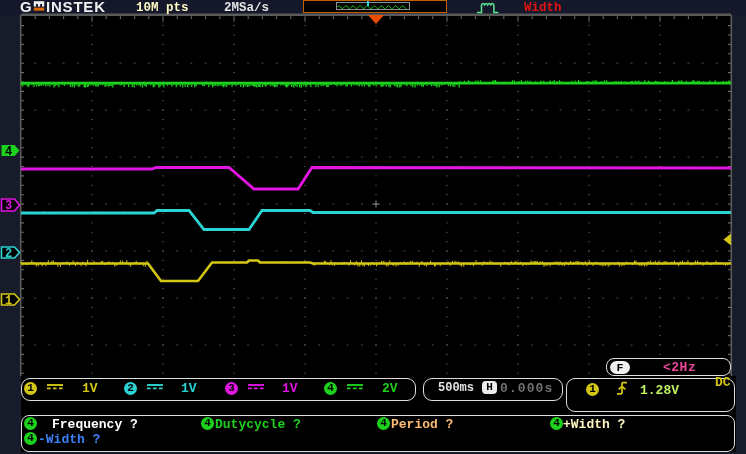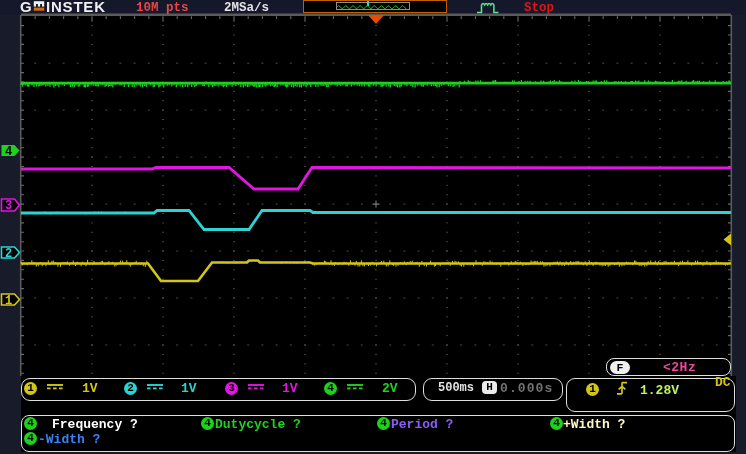--- a/index.html
+++ b/index.html
@@ -44,33 +44,33 @@
     </svg>
 <svg width="110" height="15" style="position:absolute;left:0px;top:0px">
       <text x="20" y="11.8" font-family="Liberation Sans" font-size="15" font-weight="bold" fill="#f0f0f0">G</text>
       <rect x="33.8" y="1.2" width="10.4" height="2.8" fill="#f0f0f0"></rect>
       <rect x="33.8" y="3.6" width="2.2" height="3" fill="#f0f0f0"></rect>
       <rect x="37.9" y="3.6" width="2.2" height="3" fill="#f0f0f0"></rect>
       <rect x="42" y="3.6" width="2.2" height="3" fill="#f0f0f0"></rect>
       <rect x="33.8" y="7.6" width="10.4" height="3.1" fill="#d96a08"></rect>
       <text x="46" y="11.8" font-family="Liberation Sans" font-size="15" font-weight="bold" fill="#f0f0f0" letter-spacing="0.8">INSTEK</text>
     </svg>
-<span class="t" style="left:136px;top:1px;font-size:12.5px;color:#ef4444">10M pts</span>
+<span class="t" style="left:136px;top:1px;font-size:12.5px;color:#fef9c3">10M pts</span>
 <span class="t" style="left:224px;top:1px;font-size:12.5px;color:#e4e4e4">2MSa/s</span>
 <div style="position:absolute;left:303px;top:0px;width:144px;height:13px;background:#000;border:1.6px solid #c05e00"></div>
 <div style="position:absolute;left:336px;top:1.5px;width:74px;height:8.5px;background:#000;border:1px solid #909090">
       <svg width="72" height="8" style="position:absolute;left:0px;top:0px">
         <polyline points="0.0,4.20 0.7,3.39 1.4,2.88 2.1,2.86 2.8,3.34 3.5,4.14 4.2,4.96 4.9,5.50 5.6,5.56 6.3,5.11 7.0,4.32 7.7,3.49 8.4,2.92 9.1,2.83 9.8,3.24 10.5,4.01 11.2,4.85 11.9,5.45 12.6,5.58 13.3,5.20 14.0,4.45 14.7,3.60 15.4,2.98 16.1,2.81 16.8,3.16 17.5,3.89 18.2,4.74 18.9,5.39 19.6,5.60 20.3,5.28 21.0,4.57 21.7,3.71 22.4,3.04 23.1,2.80 23.8,3.08 24.5,3.77 25.2,4.63 25.9,5.32 26.6,5.60 27.3,5.36 28.0,4.69 28.7,3.83 29.4,3.12 30.1,2.80 30.8,3.01 31.5,3.66 32.2,4.51 32.9,5.24 33.6,5.59 34.3,5.42 35.0,4.80 35.7,3.95 36.4,3.20 37.1,2.82 37.8,2.95 38.5,3.55 39.2,4.39 39.9,5.16 40.6,5.57 41.3,5.48 42.0,4.91 42.7,4.08 43.4,3.29 44.1,2.84 44.8,2.90 45.5,3.44 46.2,4.26 46.9,5.06 47.6,5.54 48.3,5.52 49.0,5.01 49.7,4.20 50.4,3.39 51.1,2.88 51.8,2.86 52.5,3.34 53.2,4.14 53.9,4.96 54.6,5.50 55.3,5.56 56.0,5.11 56.7,4.32 57.4,3.49 58.1,2.92 58.8,2.83 59.5,3.24 60.2,4.01 60.9,4.85 61.6,5.45 62.3,5.58 63.0,5.20 63.7,4.45 64.4,3.60 65.1,2.98 65.8,2.81 66.5,3.16 67.2,3.89 67.9,4.74 68.6,5.39 69.3,5.60" stroke="#1ed01e" stroke-width="1" fill="none"></polyline>
       </svg>
     </div>
 <div style="position:absolute;left:366.5px;top:1px;width:2.4px;height:5px;background:#2bd3d3"></div>
 <svg width="26" height="14" style="position:absolute;left:476px;top:1px">
       <path d="M1,11.5 h4.5 V4 q1.55,-2.9 3.1,0 q1.55,-2.9 3.1,0 q1.55,-2.9 3.1,0 q1.55,-2.9 3.1,0 V11.5 h4.5" stroke="#5ce591" stroke-width="1.5" fill="none"></path>
     </svg>
-<span class="t" style="left:524px;top:1px;font-size:12.5px;color:#e41414">Stop</span>
+<span class="t" style="left:524px;top:1px;font-size:12.5px;color:#e41414">Width</span>
 
 <div class="box" style="left:606px;top:358px;width:125px;height:18px;border-radius:8px"></div>
 <div style="position:absolute;left:610px;top:360.5px;width:20px;height:13px;background:#f0f0f0;border-radius:6.5px;color:#000;font-size:11.5px;font-weight:bold;text-align:center;line-height:13px">F</div>
 <span class="t" style="left:663px;top:360px;font-size:13px;letter-spacing:0.5px;color:#ec4899">&lt;2Hz</span>
 
 <div class="box" style="left:21px;top:377.5px;width:395px;height:23px;border-radius:9px"></div>
 <div style="position:absolute;left:24px;top:381.5px;width:13px;height:13px;border-radius:50%;background:#d3c614;color:#000;font-size:11px;font-weight:bold;text-align:center;line-height:13px;font-family:'Liberation Mono',monospace">1</div>
 <svg width="17" height="8" style="position:absolute;left:47px;top:384px">
       <line x1="0" y1="1" x2="16" y2="1" stroke="#d3c614" stroke-width="1.9"></line>
       <line x1="0" y1="4.4" x2="16" y2="4.4" stroke="#d3c614" stroke-width="1.9" stroke-dasharray="3.6,2.4"></line>
@@ -107,17 +107,17 @@
     </svg>
 <span class="t" style="left:640px;top:383px;font-size:13px;color:#bef264">1.28V</span>
 <span class="t" style="left:715px;top:375px;font-size:13px;color:#d3c614">DC</span>
 
 <div class="box" style="left:21px;top:414.5px;width:714px;height:37px;border-radius:8px"></div>
 <div style="position:absolute;left:24px;top:417px;width:13px;height:13px;border-radius:50%;background:#1dd21d;color:#000;font-size:11px;font-weight:bold;text-align:center;line-height:13px;font-family:'Liberation Mono',monospace">4</div>
 <span class="t" style="left:52px;top:416.5px;font-size:13px;color:#ffffff">Frequency ?</span>
 <div style="position:absolute;left:201px;top:417px;width:13px;height:13px;border-radius:50%;background:#1dd21d;color:#000;font-size:11px;font-weight:bold;text-align:center;line-height:13px;font-family:'Liberation Mono',monospace">4</div>
 <span class="t" style="left:215px;top:416.5px;font-size:13px;color:#1dd21d">Dutycycle ?</span>
 <div style="position:absolute;left:377px;top:417px;width:13px;height:13px;border-radius:50%;background:#1dd21d;color:#000;font-size:11px;font-weight:bold;text-align:center;line-height:13px;font-family:'Liberation Mono',monospace">4</div>
-<span class="t" style="left:391px;top:416.5px;font-size:13px;color:#8b5cf6">Period ?</span>
+<span class="t" style="left:391px;top:416.5px;font-size:13px;color:#fdba74">Period ?</span>
 <div style="position:absolute;left:550px;top:417px;width:13px;height:13px;border-radius:50%;background:#1dd21d;color:#000;font-size:11px;font-weight:bold;text-align:center;line-height:13px;font-family:'Liberation Mono',monospace">4</div>
 <span class="t" style="left:563px;top:416.5px;font-size:13px;color:#fef9c3">+Width ?</span>
 <div style="position:absolute;left:24px;top:432px;width:13px;height:13px;border-radius:50%;background:#1dd21d;color:#000;font-size:11px;font-weight:bold;text-align:center;line-height:13px;font-family:'Liberation Mono',monospace">4</div>
 <span class="t" style="left:38px;top:431.5px;font-size:13px;color:#3b82f6">-Width ?</span>
 </div>
 </body></html>

